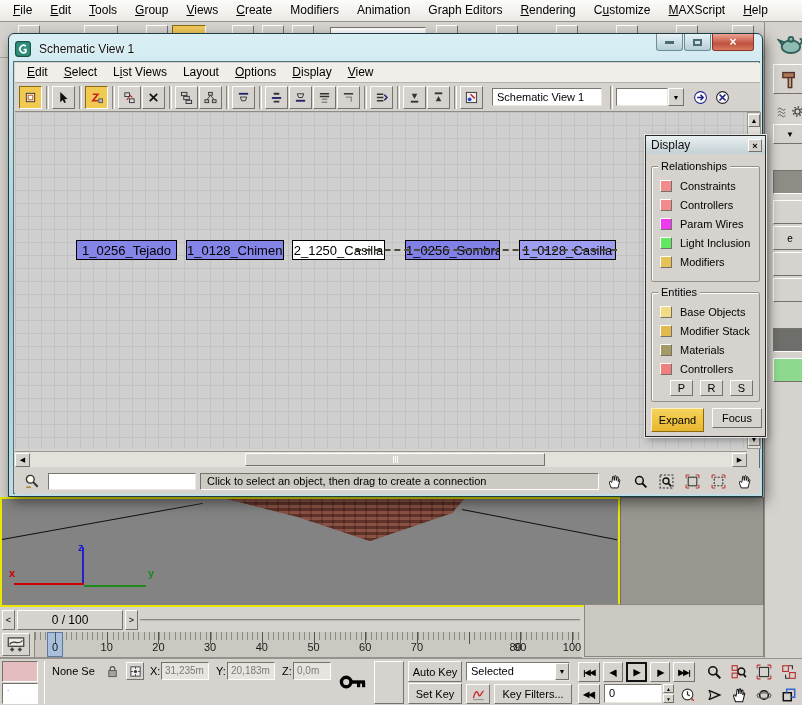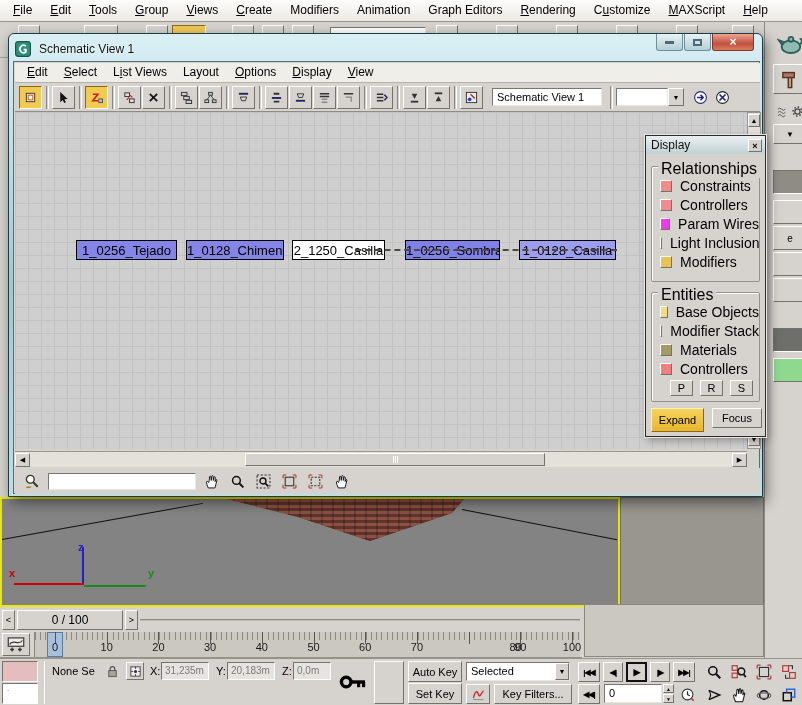--- a/index.html
+++ b/index.html
@@ -68,24 +68,24 @@
 #hthumb{position:absolute;left:230px;top:1px;width:300px;height:13px;display:flex;align-items:center;justify-content:center;gap:1px}
 .grip{width:1px;height:7px;background:#8a877f;border-right:1px solid #fff}
 #sv-status{position:absolute;left:1px;top:406px;width:745px;height:26px;background:#d6d3ce;display:flex;align-items:center;padding:0 5px;gap:4px}
 #sv-prompt{flex:1;height:17px;background:#cdcac4;padding:1px 6px;font-size:11px;overflow:hidden;white-space:nowrap}
 .svnav{width:22px;height:20px}
 
 #floater{position:absolute;left:645px;top:135px;width:121px;height:302px;background:#d6d3ce;border:1px solid #2a2a2a;outline:1px solid #e8e6e0;box-shadow:2px 3px 8px rgba(0,0,0,.35);z-index:30}
 #fl-title{position:absolute;left:0;top:0;width:119px;height:18px;background:linear-gradient(#eaf0f1,#c2d0d4);display:flex;align-items:center;padding:0 5px;font-size:12px;color:#111}
 #fl-close{position:absolute;right:3px;top:3px;width:14px;height:13px;font-size:9px;font-weight:bold}
 .groupbox{position:absolute;left:5px;width:109px;border:1px solid #94918a;border-radius:2px;box-shadow:inset 1px 1px 0 #fff}
-.gb-legend{position:absolute;left:6px;top:-7px;background:#d6d3ce;padding:0 3px;font-size:16px}
+.gb-legend{position:absolute;left:6px;top:-7px;background:#d6d3ce;padding:0 3px;font-size:11px}
 .dp-row{display:flex;align-items:center;gap:8px;height:19px;padding-left:8px}
 .swatch{width:12px;height:12px;border:1px solid;border-color:#fdfdfb #75726c #75726c #fdfdfb}
-.dp-lbl{font-size:14px;white-space:nowrap}
+.dp-lbl{font-size:11px;white-space:nowrap}
 #prs-row{display:flex;justify-content:flex-end;gap:7px;padding:2px 6px 0 0}
 .prs-btn{width:23px;height:16px;font-size:11px}
 #fl-bottom{position:absolute;left:5px;top:272px;width:111px;display:flex;justify-content:space-between}
 #expand-btn{width:53px;height:24px;background:linear-gradient(#f6d35c,#e8b62f);border:1px solid;border-color:#fff2c0 #8a6a10 #8a6a10 #fff2c0;font-size:11px}
 #focus-btn{width:50px;height:20px;font-size:11px}
 </style>
 </head>
 <body>
 
 <div id="app">
@@ -519,20 +519,21 @@
       </div>
       <div id="sv-status">
         <div class="btn" style="width:24px;height:20px">
             <svg viewBox="0 0 14 14" width="16" height="16">
               <circle cx="5.5" cy="5.5" r="3.4" fill="#ffe" stroke="#333" stroke-width="1.2"></circle>
               <line x1="8" y1="8" x2="12" y2="12" stroke="#333" stroke-width="1.8"></line>
               <path d="M2 12.5 h4" stroke="#a82" stroke-width="1.4"></path>
             </svg>
           </div>
         <div class="field" style="width:148px;height:17px"></div>
+        <div id="sv-prompt" class="sunken">Click to select an object, then drag to create a connection</div>
         <div class="svnav btn">
             <svg viewBox="0 0 14 14" width="15" height="15">
               <path d="M4 13 C3 10.5 2 8.5 2.4 7.2 C2.8 6.5 3.8 6.9 4.3 7.9 L4.9 6 L5.2 2.6 C5.3 1.8 6.3 1.8 6.4 2.6 L6.8 6 L7.3 2.1 C7.4 1.3 8.4 1.3 8.5 2.1 L8.7 6 L9.4 3 C9.6 2.3 10.5 2.5 10.5 3.2 L10.4 7 L11 5.6 C11.3 4.9 12.2 5.1 12 6 L11 10 L10.2 13 Z" fill="#fff" stroke="#111" stroke-width="0.9"></path>
             </svg>
           </div>
         <div class="svnav btn">
             <svg viewBox="0 0 14 14" width="15" height="15">
               <circle cx="6" cy="6" r="3.6" fill="none" stroke="#111" stroke-width="1.4"></circle>
               <line x1="8.6" y1="8.6" x2="12.5" y2="12.5" stroke="#111" stroke-width="1.8"></line>
             </svg>

